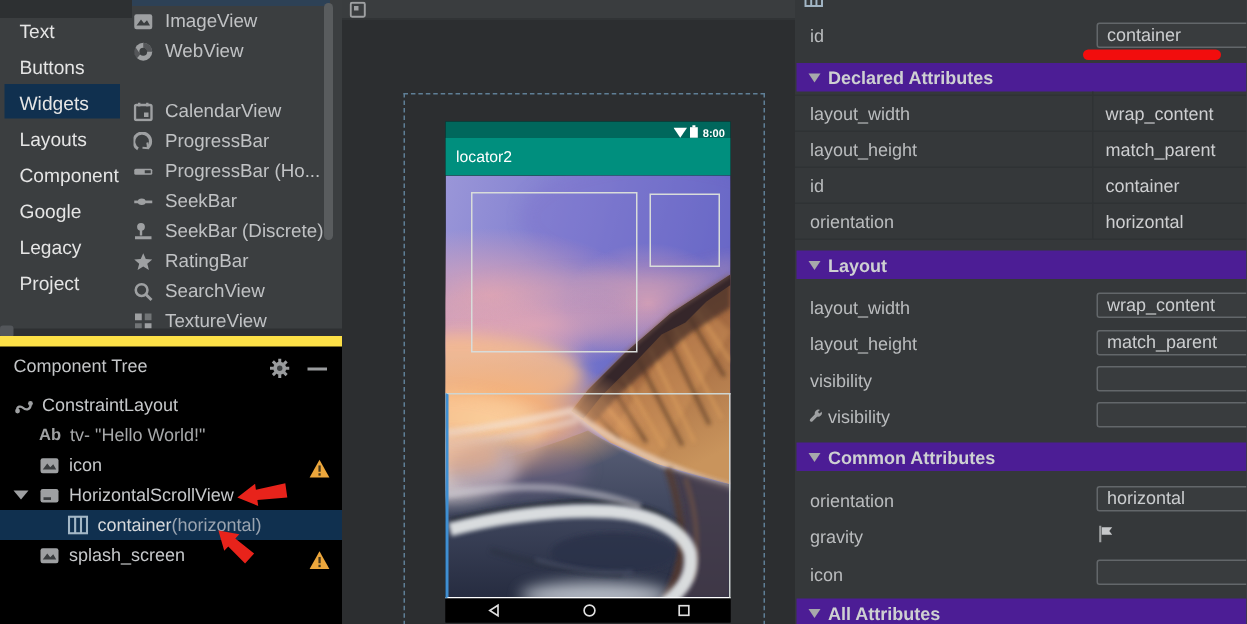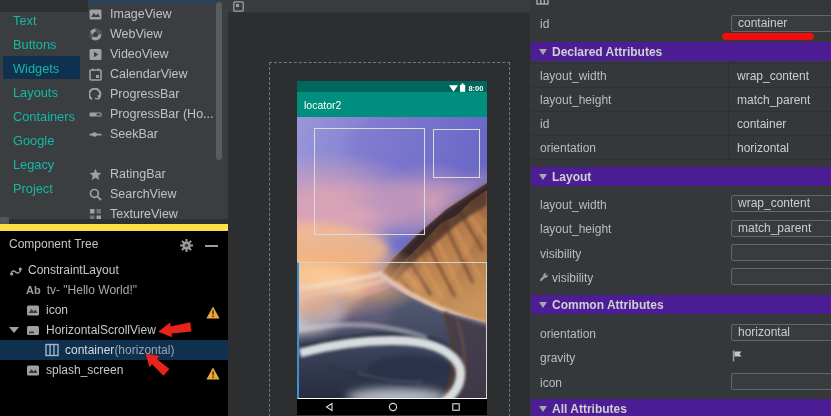--- a/index.html
+++ b/index.html
@@ -1,19 +1,19 @@
 <!DOCTYPE html>
 <html><head><meta charset="utf-8"><style>
 *{margin:0;padding:0;box-sizing:border-box}
 body{width:831px;height:416px;overflow:hidden;background:#3b3e40;font-family:"Liberation Sans",sans-serif}
 #root{position:relative;width:831px;height:416px}
 .abs{position:absolute}
 .txt{color:#bdc0c2;font-size:12px;white-space:nowrap}
 #palette{position:absolute;left:0;top:0;width:228px;height:219px;background:#3b3e40;overflow:hidden}
-.cat{position:absolute;left:13px;color:#14b8a6;font-size:12.8px}
+.cat{position:absolute;left:13px;color:#e5e5e5;font-size:12.8px}
 .wrow{position:absolute;left:89px;height:20px;color:#c0c2c4;font-size:12.5px;display:flex;align-items:center}
 .wrow svg{margin-right:8px}
 #tree{position:absolute;left:0;top:224px;width:228px;height:192px;background:#000000;border-top:7px solid #fde047;overflow:hidden}
 .trow{position:absolute;height:20px;display:flex;align-items:center;color:#c6c8ca;font-size:12px;white-space:nowrap}
 #canvas{position:absolute;left:228px;top:0;width:302px;height:416px;background:#2c2e30;overflow:hidden}
 #attrs{position:absolute;left:530px;top:0;width:301px;height:416px;background:#35383a;overflow:hidden}
 .band{position:absolute;left:1px;width:344px;height:19px;background:#4c1d95;color:#ced0d2;font-size:12px;font-weight:bold;display:flex;align-items:center}
 .band .tri{display:inline-block;width:0;height:0;border-left:4.5px solid transparent;border-right:4.5px solid transparent;border-top:6px solid #a7a9ab;margin:0 5px 0 8px}
 .alab{position:absolute;left:10px;color:#babcbe;font-size:12px;white-space:nowrap}
 .aval{position:absolute;left:207px;color:#cdced0;font-size:12px;white-space:nowrap}
@@ -25,45 +25,39 @@
 
 <div id="palette">
   <div class="abs" style="left:0;top:0;width:88px;height:12px;background:#2d3032"></div>
   <div class="abs" style="left:88px;top:0;width:132px;height:4px;background:#2d4156"></div>
 
   <div class="abs" style="left:3px;top:56px;width:77px;height:23px;background:#10304f"></div>
   <div class="cat" style="top:13px">Text</div>
   <div class="cat" style="top:37px">Buttons</div>
   <div class="cat" style="top:61px">Widgets</div>
   <div class="cat" style="top:85px">Layouts</div>
-  <div class="cat" style="top:109px">Containers</div>
+  <div class="cat" style="top:109px">Component</div>
   <div class="cat" style="top:133px">Google</div>
   <div class="cat" style="top:157px">Legacy</div>
   <div class="cat" style="top:181px">Project</div>
 
   <div class="wrow" style="top:4px">
     <svg width="13" height="13" viewBox="0 0 13 13">
           <rect x="0.5" y="1.5" width="12" height="10" rx="1.5" fill="#9ea0a2"></rect>
           <path d="M2 9 L5 5 L7 7.5 L9 5.5 L11 9 Z" fill="#3b3e40"></path>
         </svg>
     ImageView</div>
   <div class="wrow" style="top:24px">
     <svg width="13" height="13" viewBox="0 0 13 13">
           <circle cx="6.5" cy="6.5" r="6" fill="#9ea0a2"></circle>
           <circle cx="6.5" cy="6.5" r="2.6" fill="#3b3e40"></circle>
           <path d="M6.5 0.5 A6 6 0 0 1 12.5 6.5 L9 6.5 A2.6 2.6 0 0 0 6.5 3.9 Z" fill="#3b3e40" opacity="0.75"></path>
           <path d="M1.2 3.4 L4.6 8.2 L2.2 11 A6 6 0 0 1 1.2 3.4" fill="#3b3e40" opacity="0.75"></path>
         </svg>
     WebView</div>
-  <div class="wrow" style="top:44px">
-    <svg width="13" height="13" viewBox="0 0 13 13">
-          <rect x="0.5" y="1" width="12" height="11" rx="1.5" fill="#9ea0a2"></rect>
-          <path d="M5 3.8 L9.3 6.5 L5 9.2 Z" fill="#3b3e40"></path>
-        </svg>
-    VideoView</div>
   <div class="wrow" style="top:64px">
     <svg width="13" height="13" viewBox="0 0 13 13">
           <rect x="1" y="2" width="11" height="10" rx="1" fill="none" stroke="#9ea0a2" stroke-width="1.6"></rect>
           <rect x="3" y="0.5" width="1.6" height="2.4" fill="#9ea0a2"></rect>
           <rect x="8.4" y="0.5" width="1.6" height="2.4" fill="#9ea0a2"></rect>
           <rect x="7" y="7" width="3" height="3" fill="#9ea0a2"></rect>
         </svg>
     CalendarView</div>
   <div class="wrow" style="top:104px">
     <svg width="13" height="13" viewBox="0 0 13 13">
@@ -76,20 +70,27 @@
           <path d="M3 11.2 A5.6 5.6 0 1 1 9.5 10.5" fill="none" stroke="#9ea0a2" stroke-width="2.1"></path>
           <path d="M9.2 7 L9.7 10.8 L6 10.5" fill="none" stroke="#9ea0a2" stroke-width="1.3"></path>
         </svg>
     ProgressBar</div>
   <div class="wrow" style="top:124px">
     <svg width="13" height="13" viewBox="0 0 13 13">
           <rect x="0.5" y="5.7" width="12" height="1.8" fill="#9ea0a2"></rect>
           <ellipse cx="5.5" cy="6.5" rx="2.6" ry="2.2" fill="#9ea0a2"></ellipse>
         </svg>
     SeekBar</div>
+  <div class="wrow" style="top:144px">
+    <svg width="13" height="13" viewBox="0 0 13 13">
+          <circle cx="5" cy="3.2" r="2.6" fill="#9ea0a2"></circle>
+          <rect x="4.2" y="5" width="1.6" height="4" fill="#9ea0a2"></rect>
+          <rect x="1" y="9.5" width="11" height="2" fill="#9ea0a2"></rect>
+        </svg>
+    SeekBar (Discrete)</div>
   <div class="wrow" style="top:164px">
     <svg width="13" height="13" viewBox="0 0 13 13">
           <path d="M6.5 0.8 L8.2 4.7 L12.5 5 L9.2 7.8 L10.3 12 L6.5 9.7 L2.7 12 L3.8 7.8 L0.5 5 L4.8 4.7 Z" fill="#9ea0a2"></path>
         </svg>
     RatingBar</div>
   <div class="wrow" style="top:184px">
     <svg width="13" height="13" viewBox="0 0 13 13">
           <circle cx="5.4" cy="5.4" r="3.9" fill="none" stroke="#9ea0a2" stroke-width="1.7"></circle>
           <line x1="8.3" y1="8.3" x2="12" y2="12" stroke="#9ea0a2" stroke-width="1.9"></line>
         </svg>

